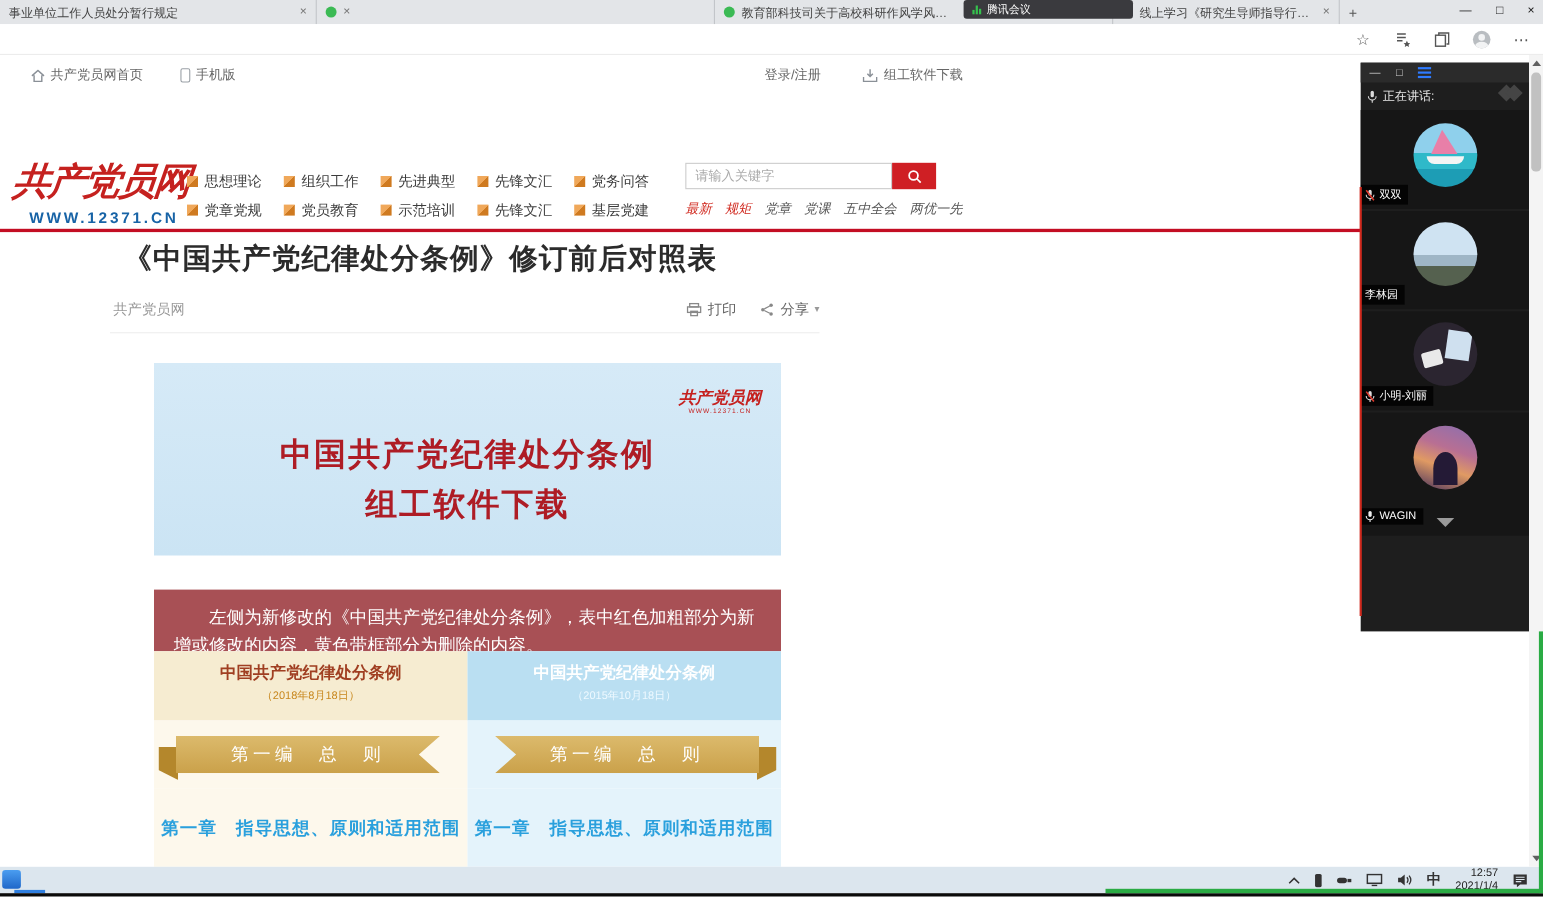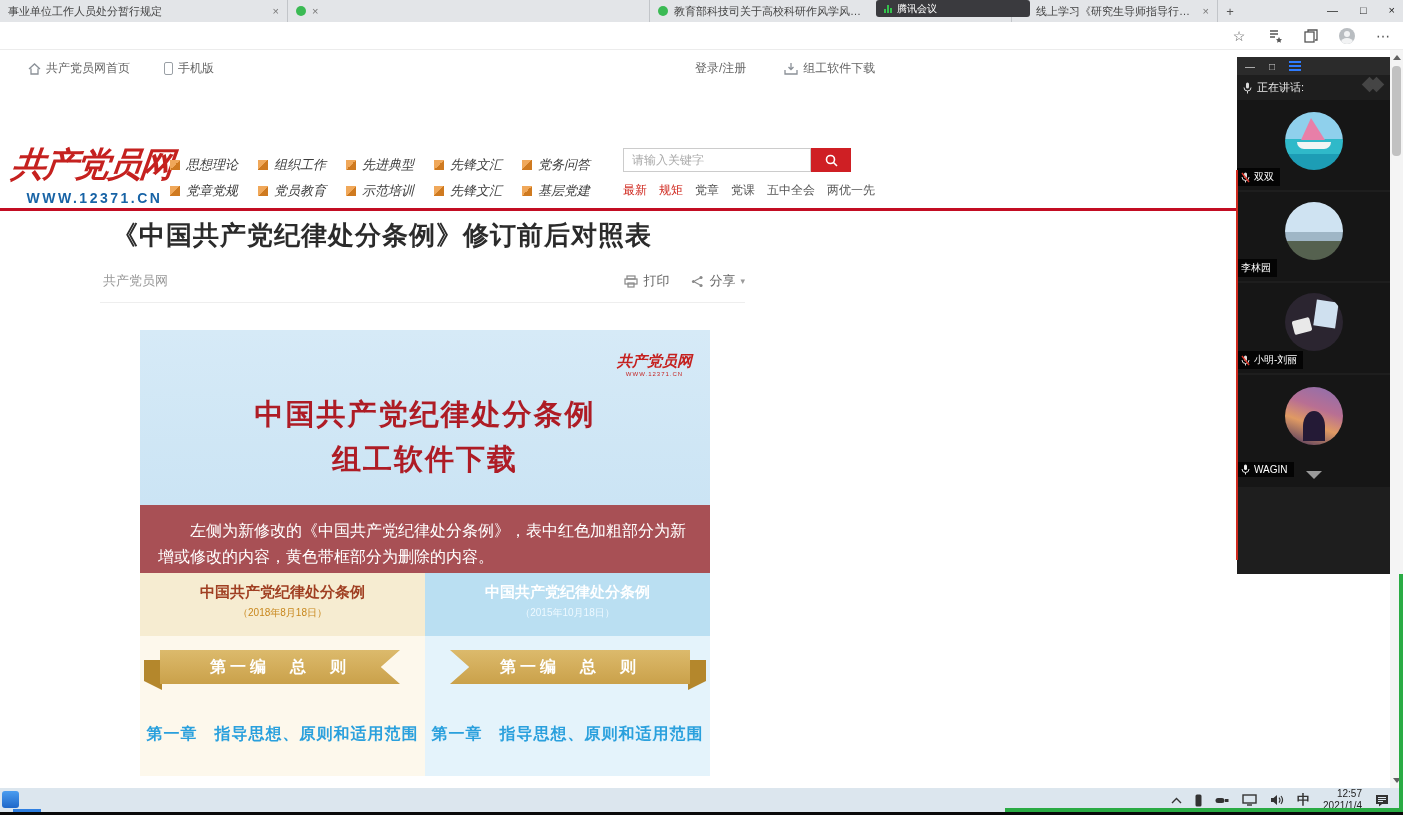--- a/index.html
+++ b/index.html
@@ -50,30 +50,30 @@
   .phone-glyph { width:9px; height:13px; border:1px solid #9aa0a6; border-radius:2px; display:inline-block; }
 
   #sitehead { position:absolute; left:0; top:40px; width:100%; height:118px; }
   #logo { position:absolute; left:12px; top:52px; width:165px; }
   #logo .zh { font-family:"Liberation Serif", serif; font-style:italic; font-weight:bold;
     color:#c5211f; font-size:34px; letter-spacing:-2px; transform:skewX(-6deg); }
   #logo .url { color:#1763a6; font-weight:bold; font-size:14px; letter-spacing:2.5px;
     margin-top:2px; text-align:center; }
   #nav { position:absolute; left:170px; top:62px; display:grid;
     grid-template-columns:repeat(5,88px); grid-auto-rows:26px; }
-  .nav-item { display:flex; align-items:center; gap:6px; font-size:13px; color:#3c3c3c;font-style:italic; }
+  .nav-item { display:flex; align-items:center; gap:6px; font-size:13px; color:#3c3c3c; }
   .nav-ico { width:10px; height:10px; background:linear-gradient(135deg,#f0a85a 50%,#cf7a20 50%); flex:none; }
   #searchbox { position:absolute; left:623px; top:58px; width:228px; height:24px; display:flex;border-radius:11px; }
   #searchbox input { width:188px; height:24px; border:1px solid #ccc; font-size:12px;
     padding:0 8px; color:#333; outline:none; }
   #searchbox input::placeholder { color:#aaa; }
   #search-btn { width:40px; height:24px; background:#cf1f24; border:none; display:flex;
     align-items:center; justify-content:center; }
   #hotwords { position:absolute; left:623px; top:92px; display:flex; gap:12px;
-    font-size:12px; color:#555; }
+    font-size:12px; color:#555;font-style:italic; }
   #hotwords .hot { color:#d0281e; }
   #red-rule { position:absolute; left:0; top:158px; width:100%; height:3px; background:#c30d23; }
 
   #article-title { position:absolute; left:112px; top:168px; width:700px;
     font-size:26px; font-weight:bold; color:#2b2b2b; letter-spacing:1px; }
   #article-meta { position:absolute; left:103px; top:222px; width:642px; height:20px;
     font-size:13px; color:#999; }
   #meta-actions { position:absolute; right:0; top:0; display:flex; gap:22px;
     color:#666; align-items:center; }
   .meta-act { display:flex; gap:5px; align-items:center; }
@@ -83,39 +83,39 @@
   #poster { position:absolute; left:140px; top:280px; width:570px; height:458px; }
   #poster-top { position:relative; width:100%; height:175px;
     background:linear-gradient(#d6eaf7,#cbe4f4); }
   #poster-logo { position:absolute; right:18px; top:22px; text-align:center; }
   #poster-logo .zh { font-family:"Liberation Serif", serif; font-style:italic;
     font-weight:bold; color:#c5211f; font-size:15px; }
   #poster-logo .url { color:#c5211f; font-size:6px; letter-spacing:1px; }
   #poster-title { position:absolute; left:0; top:62px; width:100%; text-align:center;
     font-family:"Liberation Serif", serif; font-weight:bold; color:#ae1c25;
     font-size:29px; line-height:1.55; letter-spacing:2px; }
-  #poster-notice { width:100%; height:68px; background:#a85055; color:#fff;
-    font-size:16px; line-height:1.65; padding:13px 18px 0 18px; text-indent:2em; }
+  #poster-notice { width:100%; height:56px; background:#a85055; color:#fff;
+    font-size:16px; line-height:1.65; padding:13px 18px 0 18px; text-indent:2em;margin-top:31px; }
   .half { width:285px; float:left; position:relative; }
   #cols-head { width:100%; height:63px; }
   .col-head { height:63px; text-align:center; padding-top:10px; }
   .col-head.left { background:#f6ecd1; }
   .col-head.right { background:#badff2; }
   .col-head .t { font-size:15px; font-weight:bold; }
   .col-head.left .t { color:#a03f22; }
   .col-head.right .t { color:#fff; }
   .col-head .d { font-size:10px; margin-top:4px; }
   .col-head.left .d { color:#c8871d; }
   .col-head.right .d { color:#eef9ff; }
   #ribbons { width:100%; height:62px; }
   .rib-zone { height:62px; position:relative; }
   .rib-zone.left { background:#fdf8ec; }
   .rib-zone.right { background:#e4f3fb; }
   .ribbon { position:absolute; top:14px; height:34px; width:240px;
-    background:linear-gradient(#dcba6c,#caa14a); color:#fff; font-weight:bold;
+    background:linear-gradient(#dcba6c,#caa14a); color:#fff; font-weight:normal;
     font-size:16px; letter-spacing:4px; display:flex; align-items:center;
     justify-content:center; }
   .rib-zone.left .ribbon { left:20px;
     clip-path:polygon(0 0,100% 0,92% 50%,100% 100%,0 100%); }
   .rib-zone.right .ribbon { right:20px;
     clip-path:polygon(0 0,100% 0,100% 100%,0 100%,8% 50%); }
   .fold { position:absolute; width:18px; height:30px; background:#b4872c; top:24px; }
   .rib-zone.left .fold { left:4px; clip-path:polygon(0 0,100% 0,100% 100%,0 70%); }
   .rib-zone.right .fold { right:4px; clip-path:polygon(0 0,100% 0,100% 70%,0 100%); }
   #chapters { width:100%; height:78px; }

